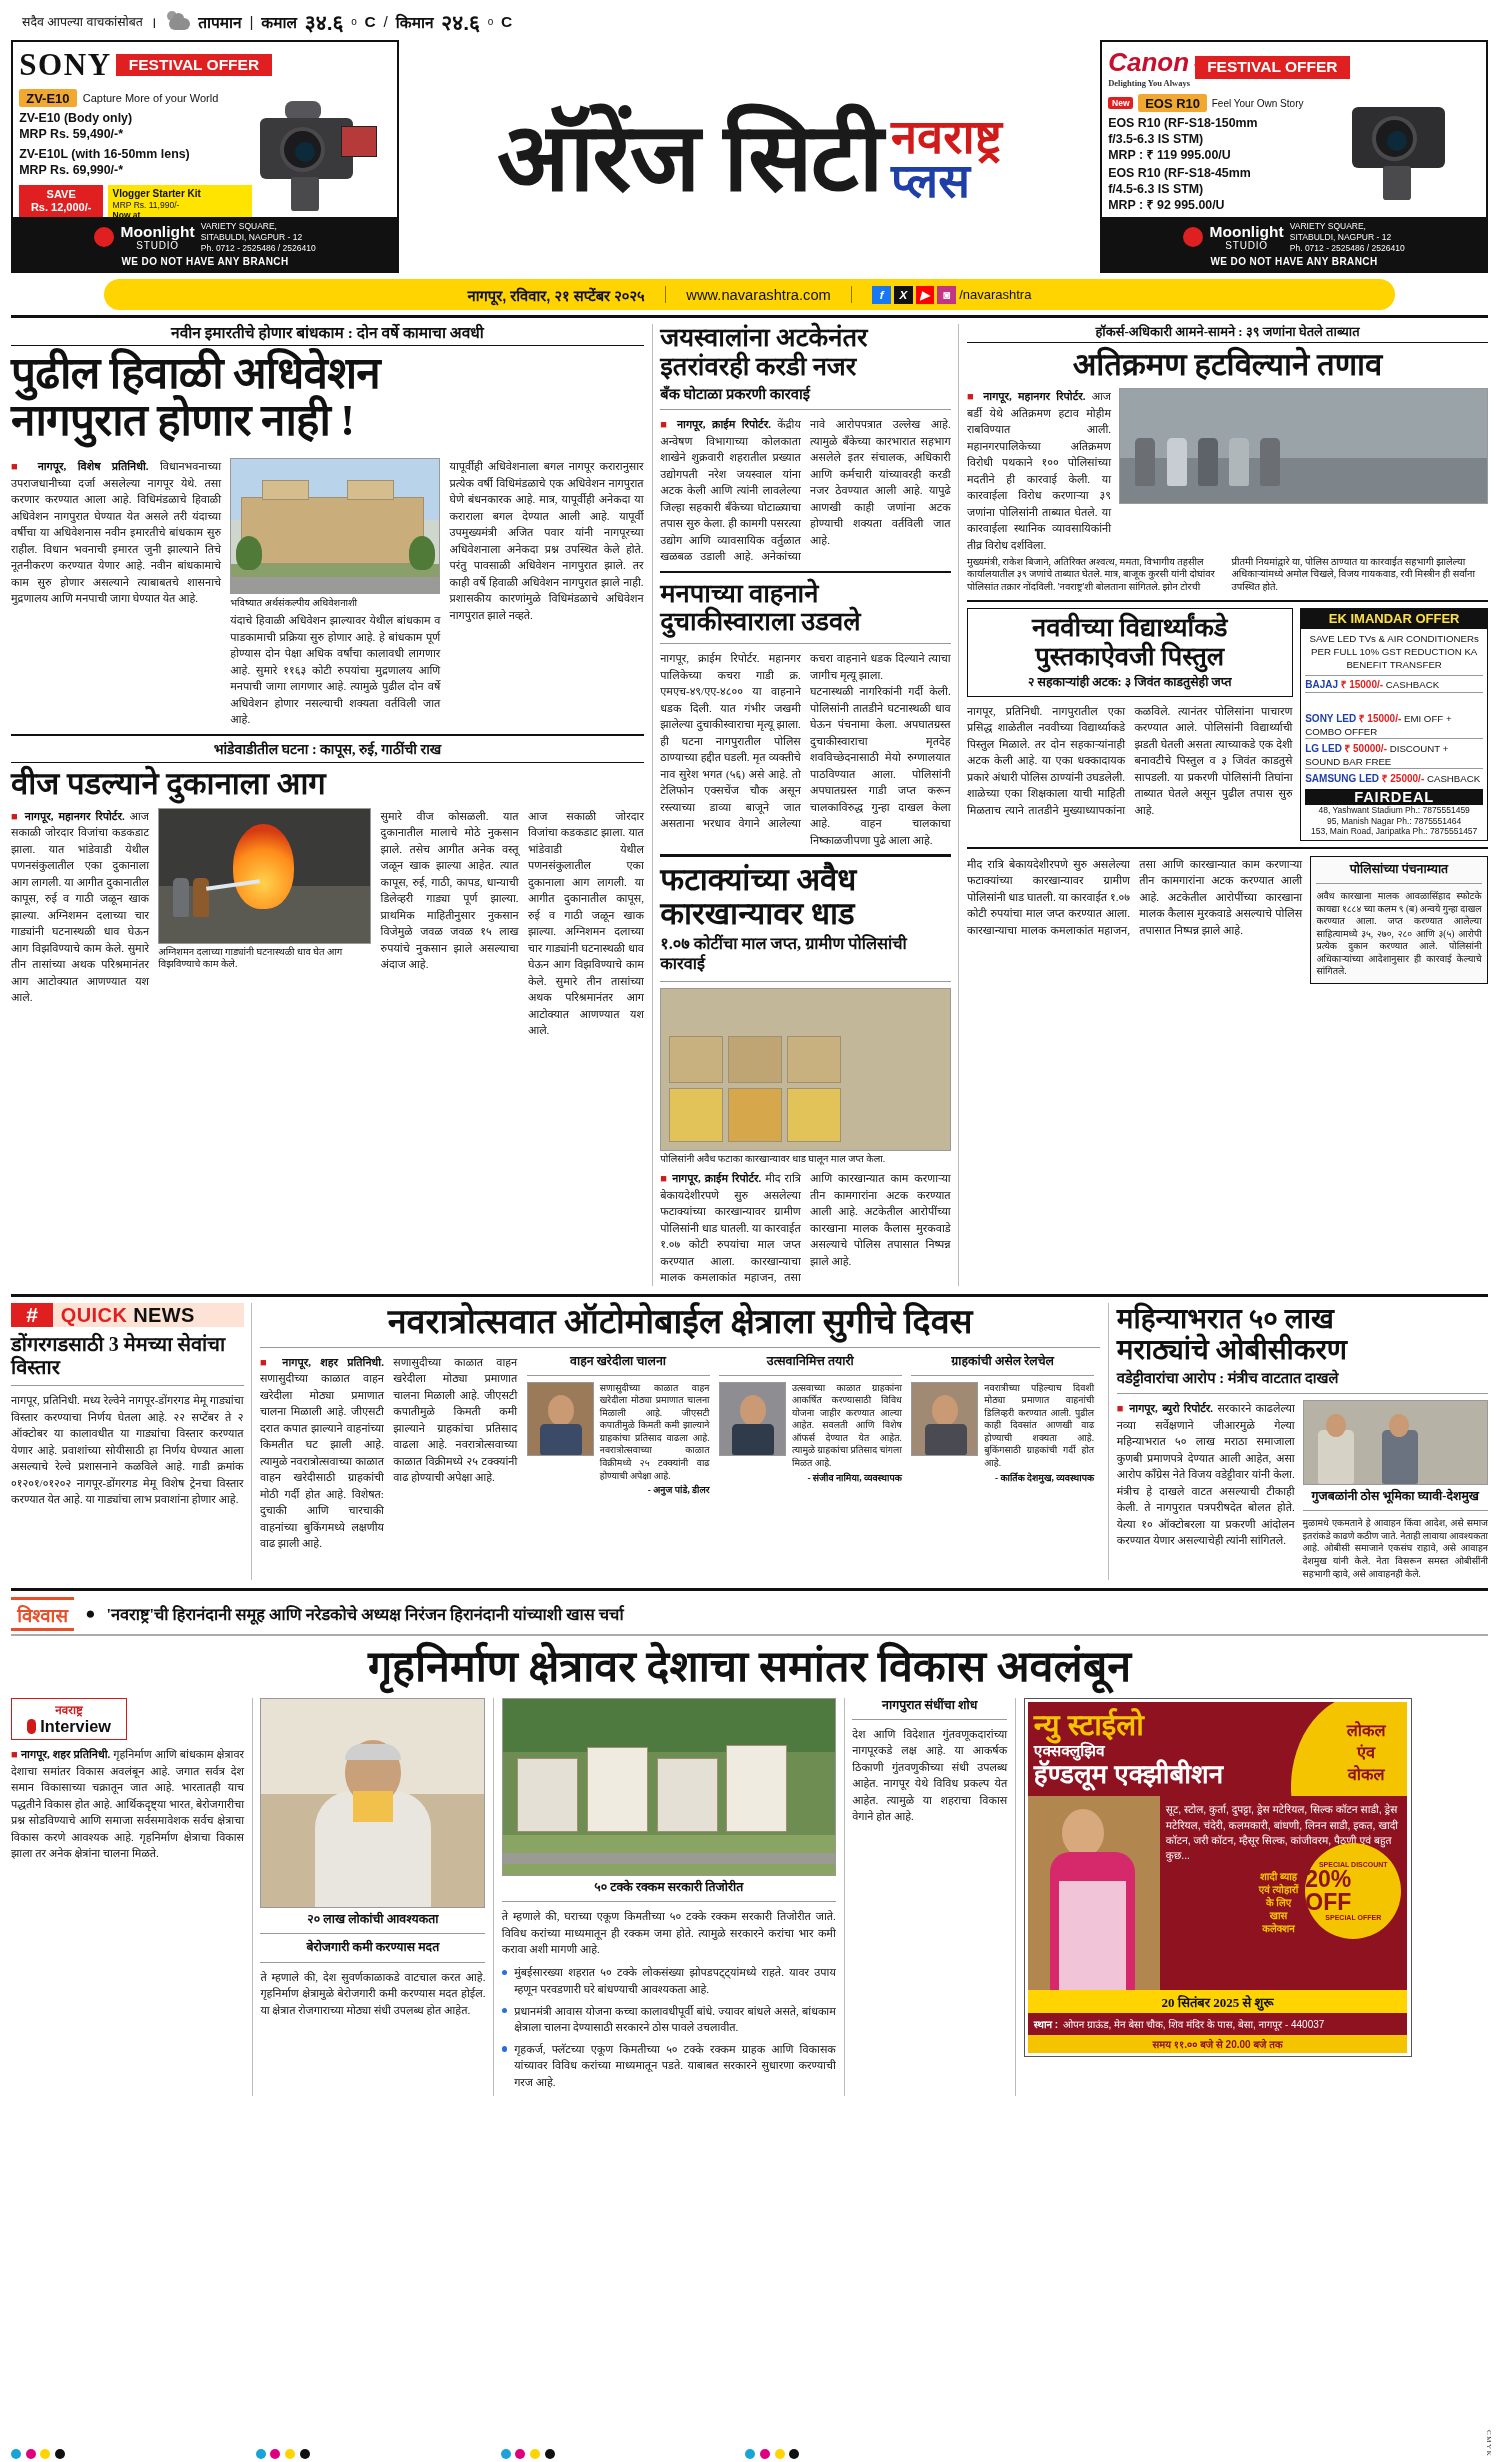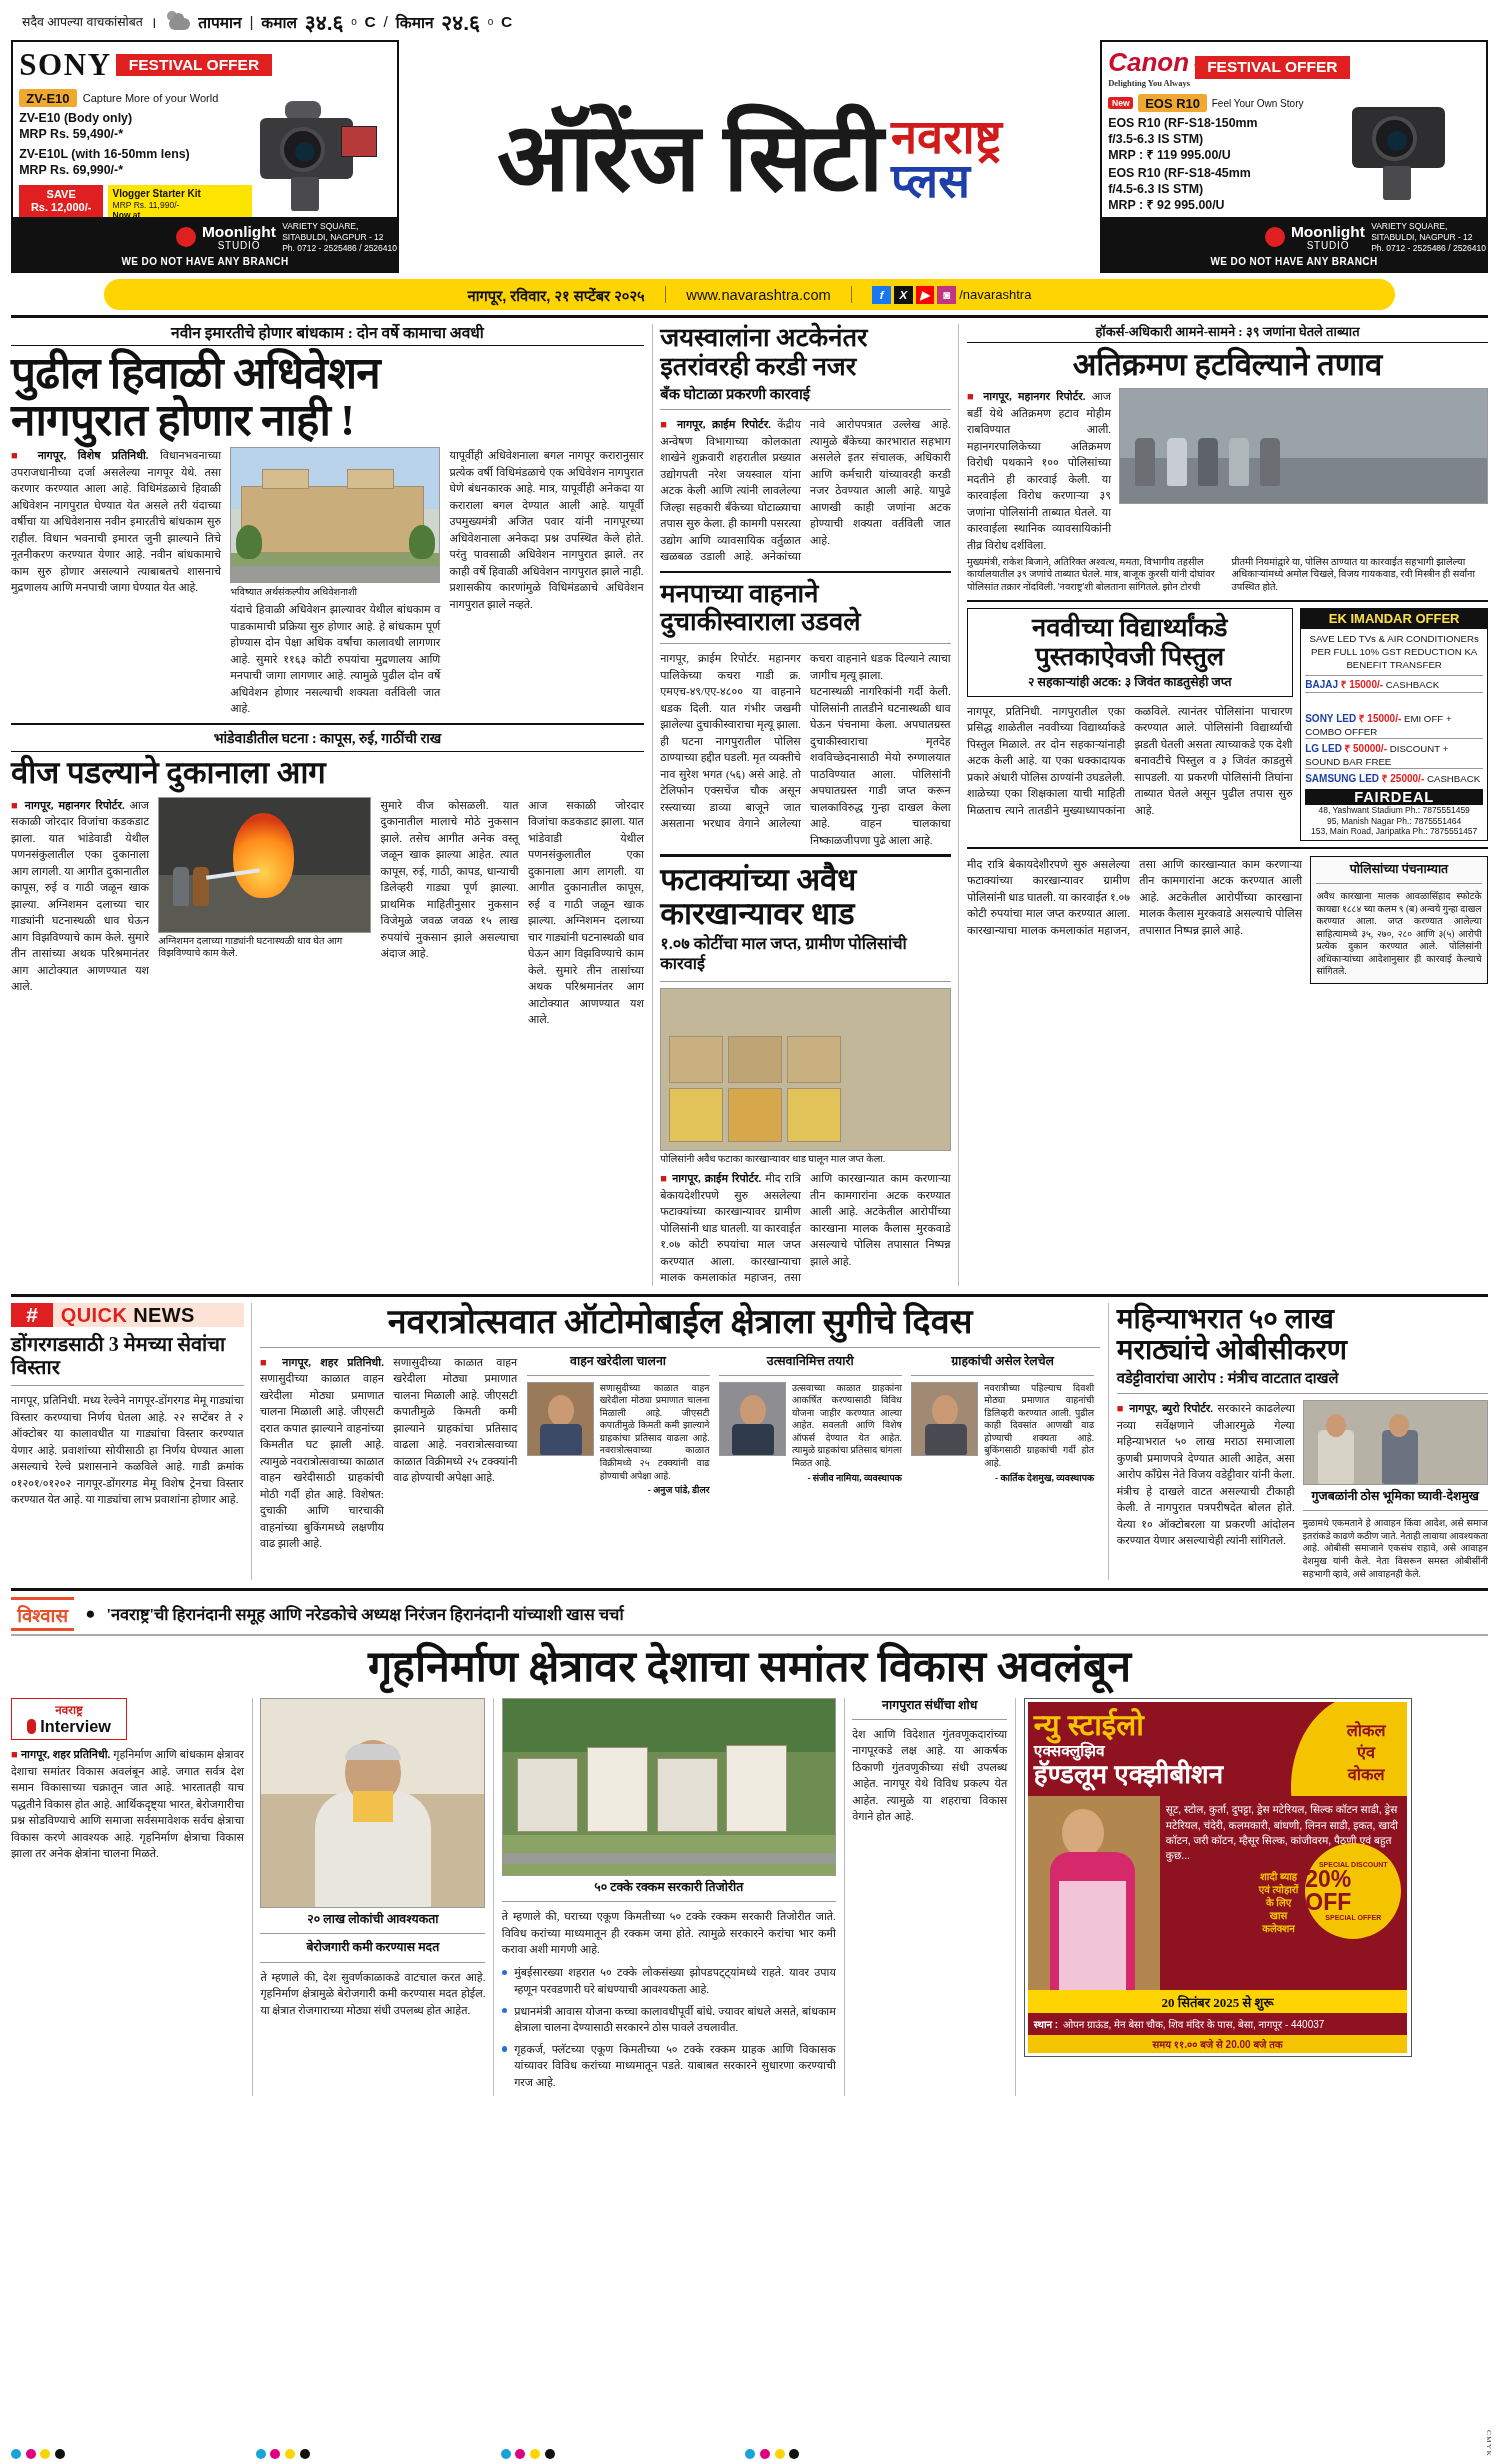--- a/index.html
+++ b/index.html
@@ -44,21 +44,21 @@
   .savebox{background:#e02020;color:#fff;font-family:"Liberation Sans",sans-serif;font-weight:700;font-size:11px;text-align:center;padding:3.1px 4.7px;line-height:1.15;width:84px;}
   .vlogbox{background:#ffe400;color:#111;font-family:"Liberation Sans",sans-serif;font-weight:700;font-size:10px;padding:3.1px 4.7px;line-height:1.2;}
   .camimg{position:absolute;right:7.8px;top:54px;width:140px;height:116px;}
   .cam-body{position:absolute;left:11px;top:22px;width:93px;height:61px;background:#3a3a3c;border-radius:6.2px;}
   .cam-lens{position:absolute;left:31px;top:31px;width:45px;height:45px;border-radius:50%;background:#1b1b1d;border:4.7px solid #4a4a4d;}
   .cam-lens:after{content:"";position:absolute;left:11px;top:11px;width:20px;height:20px;border-radius:50%;background:#0d2a3a;}
   .cam-mic{position:absolute;left:36px;top:4.7px;width:36px;height:18.6px;border-radius:7.8px;background:#55555a;}
   .cam-screen{position:absolute;left:92px;top:29.5px;width:36px;height:31px;background:#b63a3a;border:1.6px solid #222;}
   .cam-grip{position:absolute;left:42px;top:81px;width:28px;height:34px;background:#4a4a4d;border-radius:3.1px;}
   .moonlight{ background:#111; color:#fff; text-align:center; font-family:"Liberation Sans",sans-serif; margin-top:3.1px; padding:2.3px 0; }
-  .ml-row{display:flex;align-items:center;justify-content:flex-end;gap:6.2px;}
+  .ml-row{display:flex;align-items:center;justify-content:center;gap:6.2px;}
   .ml-mark{width:20px;height:20px;border-radius:50%;background:#e02020;}
   .ml-name{font-weight:700;font-size:15.5px;line-height:1;}
   .ml-sub{font-size:10px;letter-spacing:0.8px;}
   .ml-addr{color:#111;background:#fff;font-size:8.5px;line-height:1.25;padding:1.6px 0;}
   .ml-branch{background:#111;color:#fff;font-weight:700;font-size:10px;letter-spacing:0.4px;padding:1.6px 0;}
 
   .logo-main { display:flex; align-items:flex-end; gap:9.3px; }
   .logo-orange { font-family:"Liberation Sans",sans-serif; font-weight:700; font-size:95px; line-height:.95; color:#1a1a1a; letter-spacing:-1.6px; }
   .logo-nav { display:flex; flex-direction:column; align-items:flex-start; line-height:.92; }
   .logo-nav .l1 { font-family:"Liberation Sans",sans-serif; font-weight:700; font-size:47px; color:#d11a1a; }
@@ -291,21 +291,21 @@
 
   <div class="rulethick"></div>
 
   <div class="grid">
 
     <div class="col" style="width:636px">
       <div class="kicker">नवीन इमारतीचे होणार बांधकाम : दोन वर्षे कामाचा अवधी</div>
       <div class="hl-xl">पुढील हिवाळी अधिवेशन</div>
       <div class="hl-xl">नागपुरात होणार नाही !</div>
 
-      <div style="display:flex;gap:9.3px;margin-top:3px;">
+      <div style="display:flex;gap:9.3px;margin-top:14px;">
         <div style="width:210px">
           <div class="body-txt">
             <span class="dot">■</span>
             <span class="byline">नागपूर,</span>
             <span class="byline">विशेष प्रतिनिधी.</span>
             <span>विधानभवनाच्या उपराजधानीच्या दर्जा असलेल्या नागपूर येथे. तसा करणार करण्यात आला आहे. विधिमंडळाचे हिवाळी अधिवेशन नागपुरात घेण्यात येत असले तरी यंदाच्या वर्षीचा या अधिवेशनास नवीन इमारतीचे बांधकाम सुरु राहील. विधान भवनाची इमारत जुनी झाल्याने तिचे नूतनीकरण करण्यात येणार आहे. नवीन बांधकामाचे काम सुरु होणार असल्याने त्याबाबतचे शासनाचे मुद्रणालय आणि मनपाची जागा घेण्यात येत आहे.</span>
           </div>
         </div>
         <div style="width:210px">
           <div class="photo" style="height:136px">

